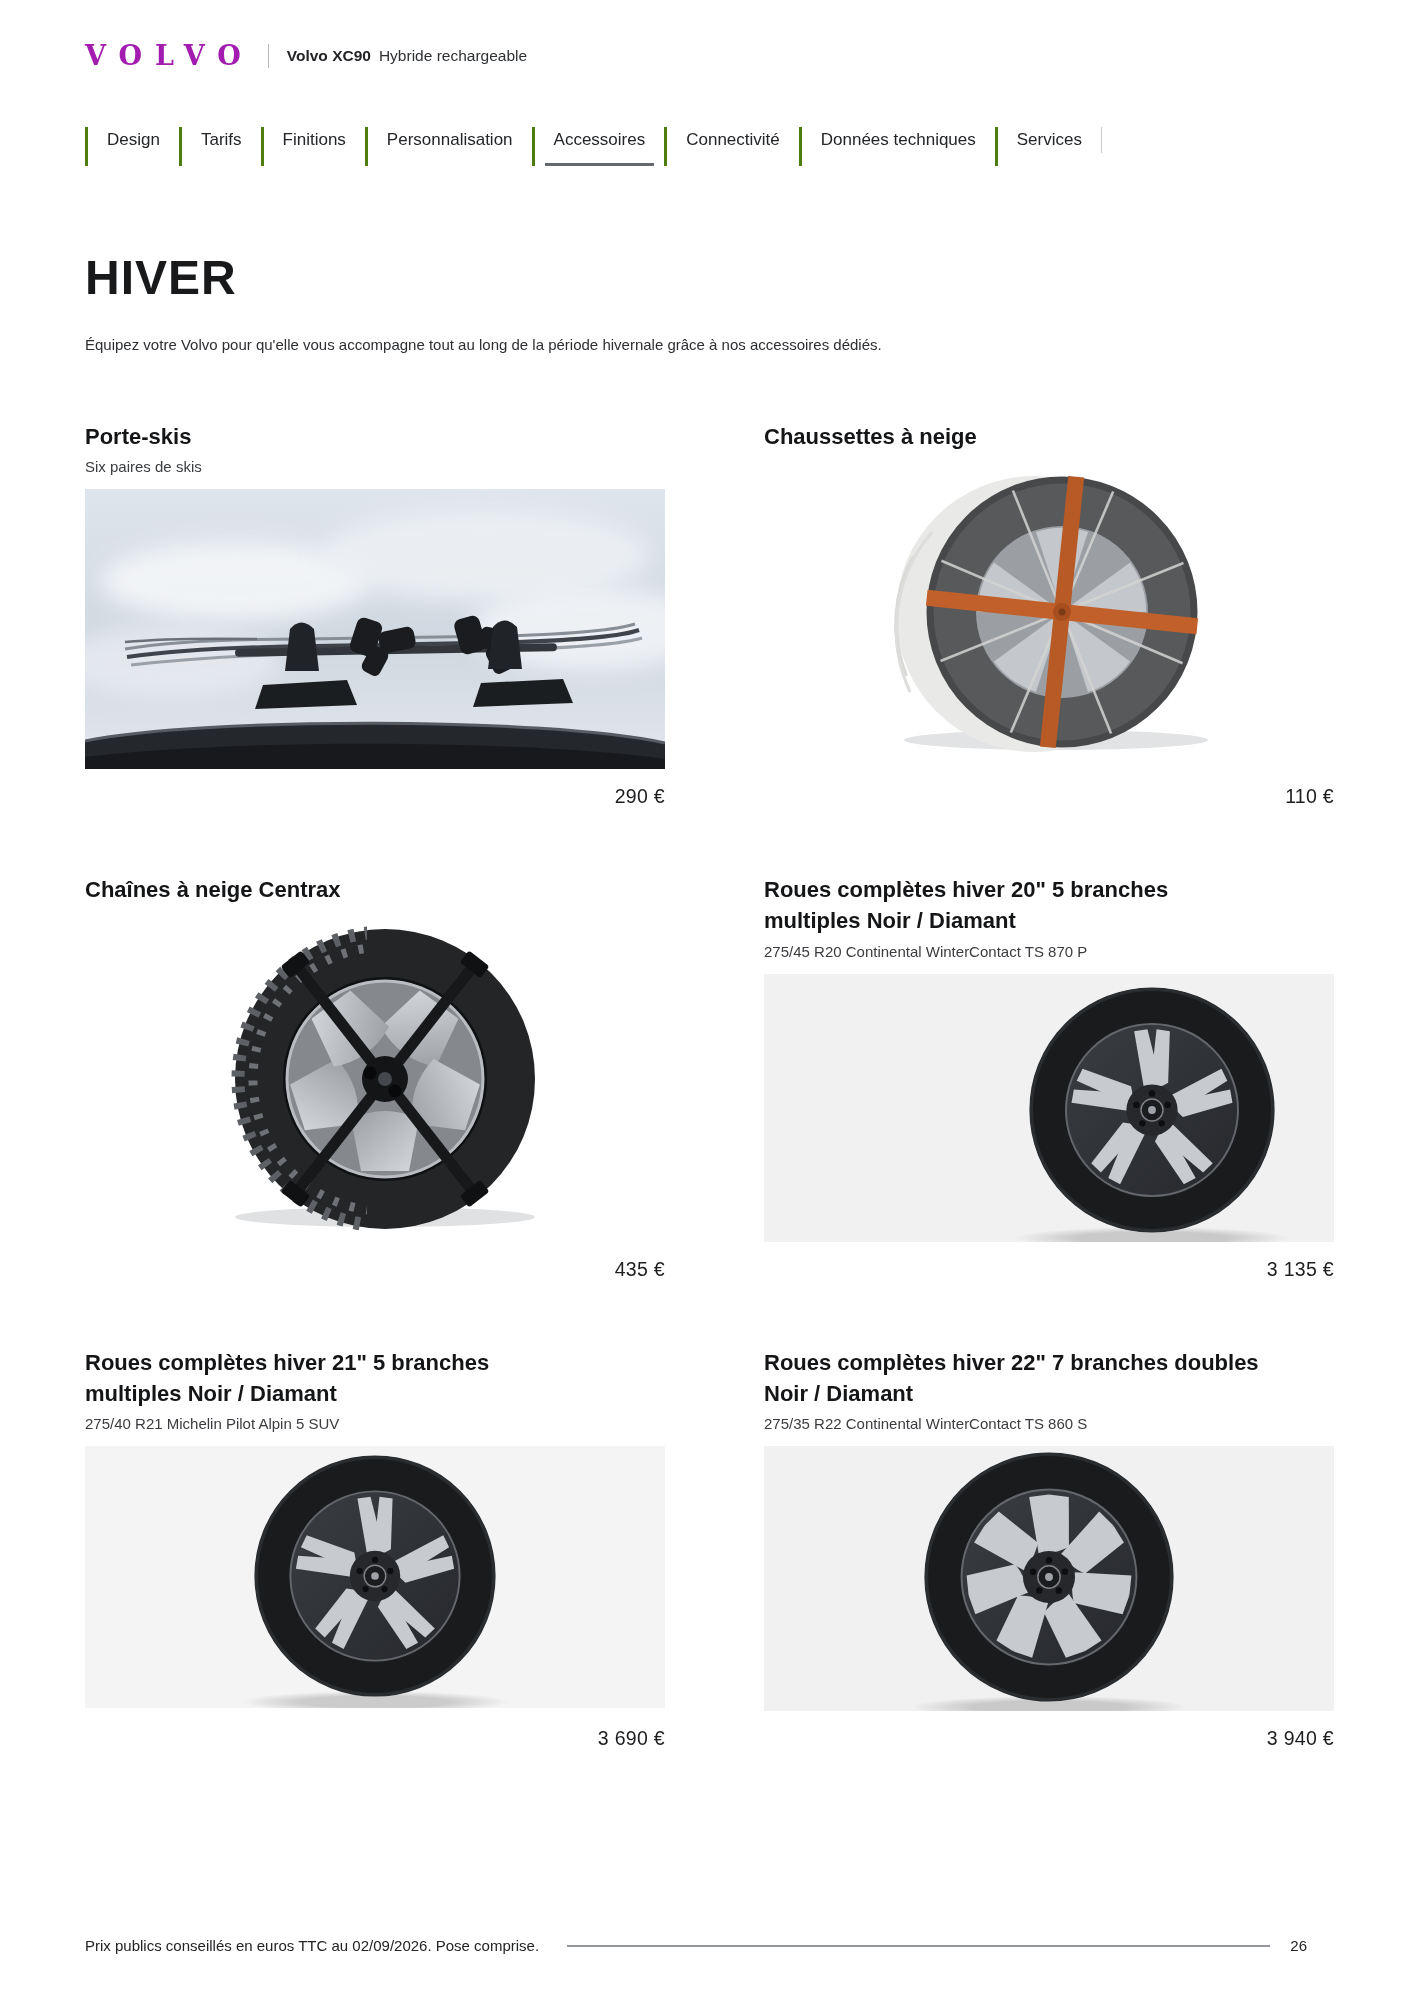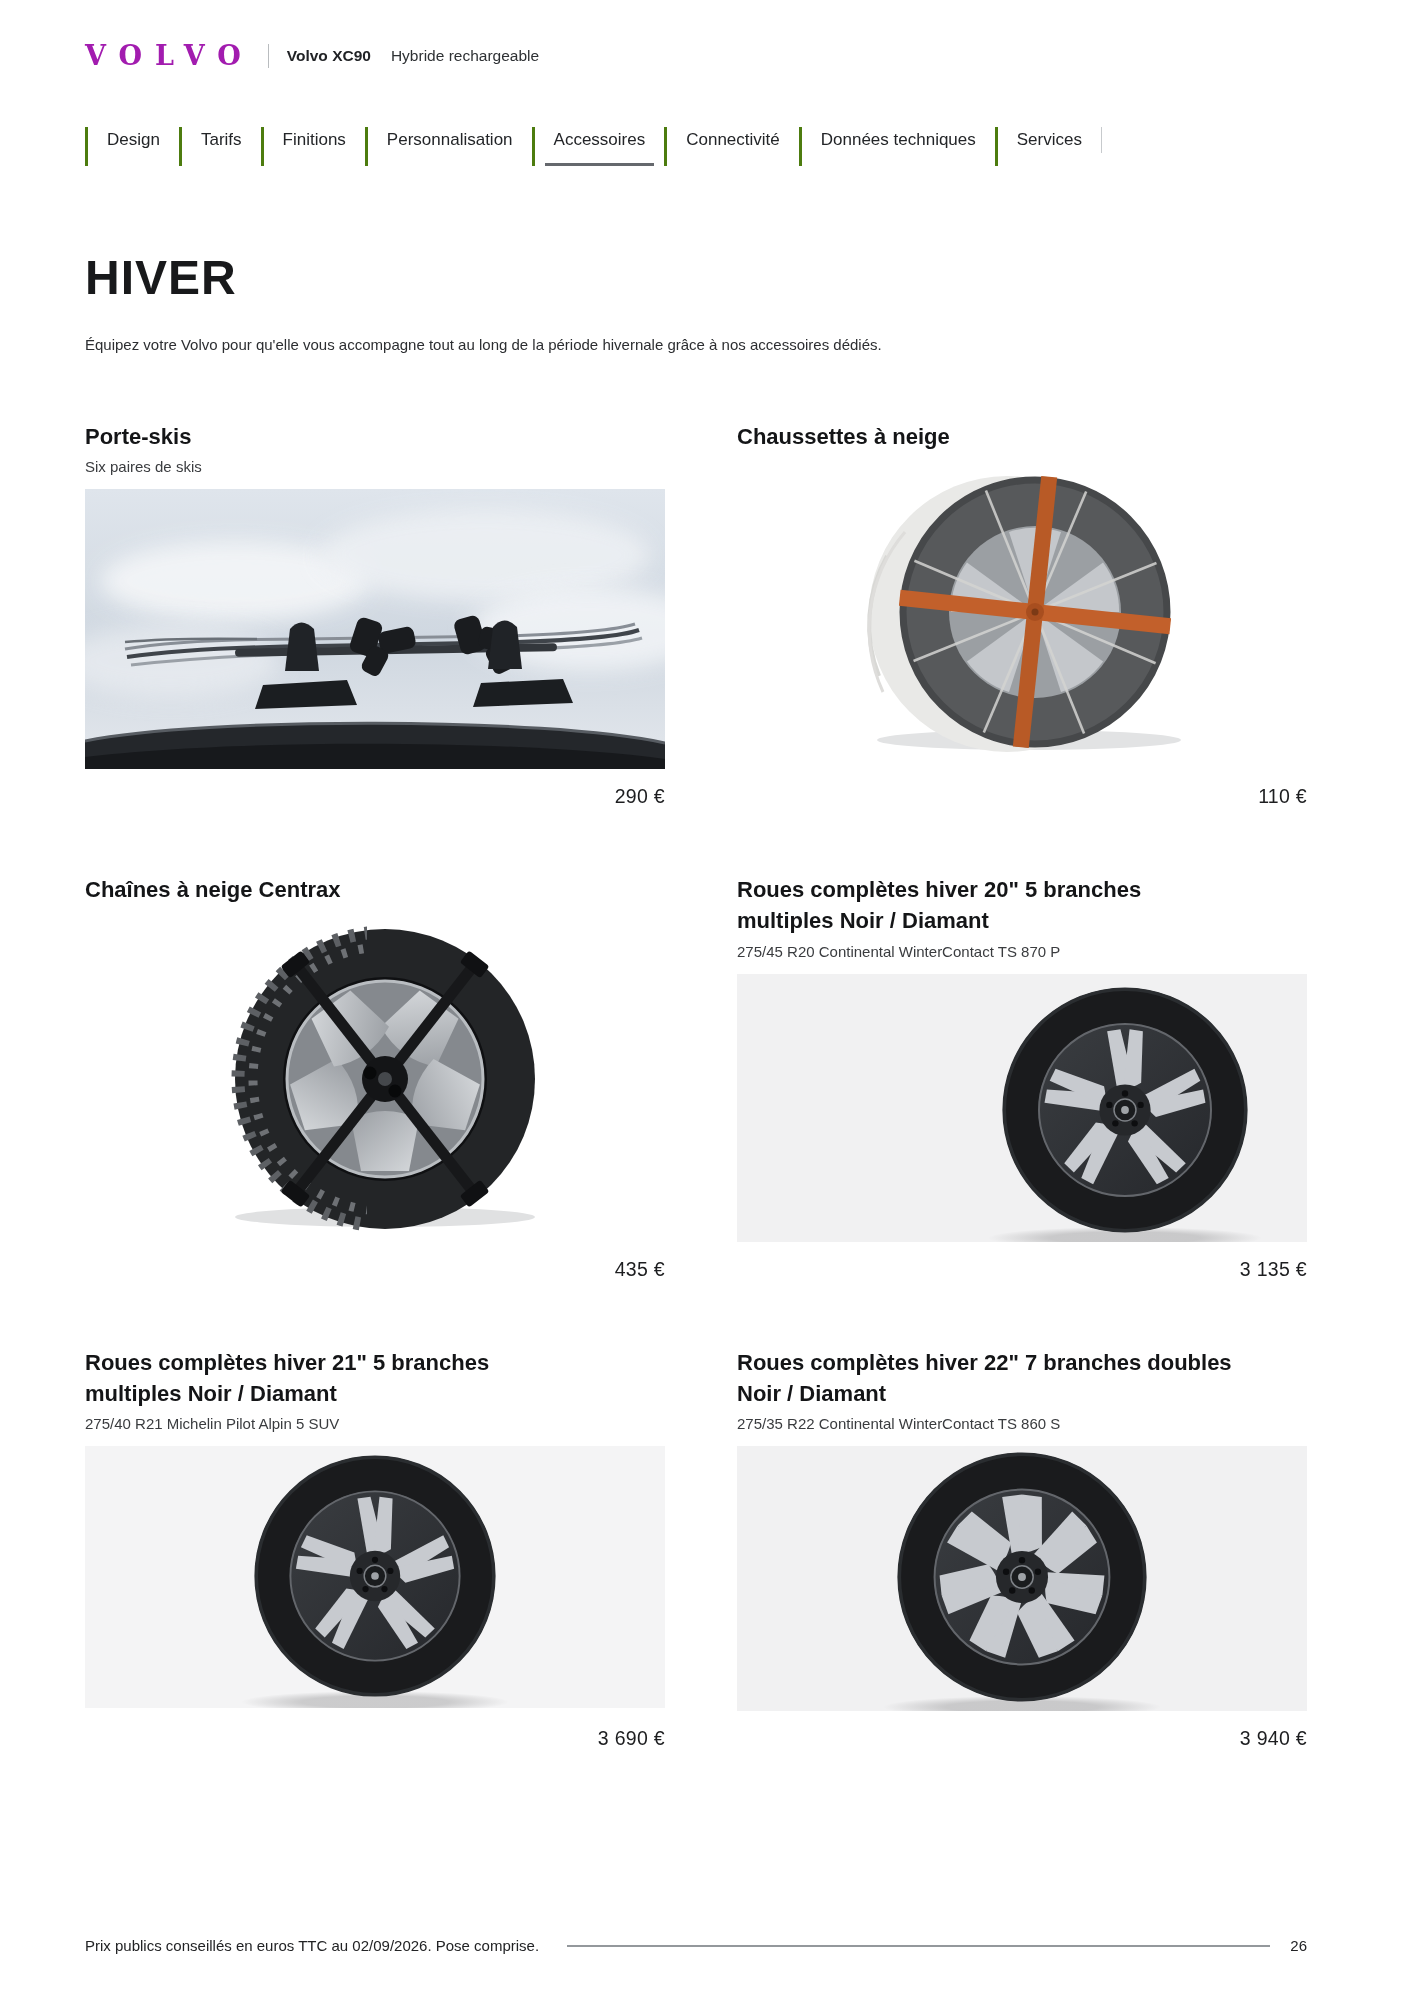--- a/index.html
+++ b/index.html
@@ -17,21 +17,21 @@
   }
 
   
   .header { display:flex; align-items:center; }
   .logo {
     font-family:"DejaVu Serif", serif;
     font-weight:700; font-size:27px; letter-spacing:13px;
     color:#a21caf; white-space:nowrap;
   }
   .model-block {
-    display:flex; align-items:baseline; gap:20px;
+    display:flex; align-items:baseline; gap:8px;
     border-left:1px solid #b9bcbf;
     margin-left:14px; padding-left:18px;
     font-size:15.5px; color:#2e3134; line-height:24px;
   }
   .model-name { font-weight:700; color:#212326; }
 
   
   .nav { margin-top:56px; }
   .nav ul { list-style:none; display:flex; align-items:flex-start; }
   .nav li {
@@ -53,21 +53,21 @@
   .sec-title {
     margin-top:88px;
     font-size:48px; font-weight:700; letter-spacing:1px; color:#18191b;
     line-height:1;
   }
   .sec-intro { margin-top:34px; font-size:15px; color:#2c2e31; }
 
   
   .grid { margin-top:68px; }
   .row {
-    display:grid; grid-template-columns:580px 570px; column-gap:72px;
+    display:grid; grid-template-columns:580px 570px; column-gap:99px;
     margin-bottom:66px; align-items:stretch;
   }
   .card { display:flex; flex-direction:column; }
   .card-title {
     font-size:22px; font-weight:700; line-height:1.42; color:#141517;
     max-width:500px;
   }
   .card-sub { margin-top:6px; font-size:15px; color:#3a3c3f; }
   .card-img { margin-top:14px; width:100%; overflow:hidden; }
   .card-img svg { display:block; }

